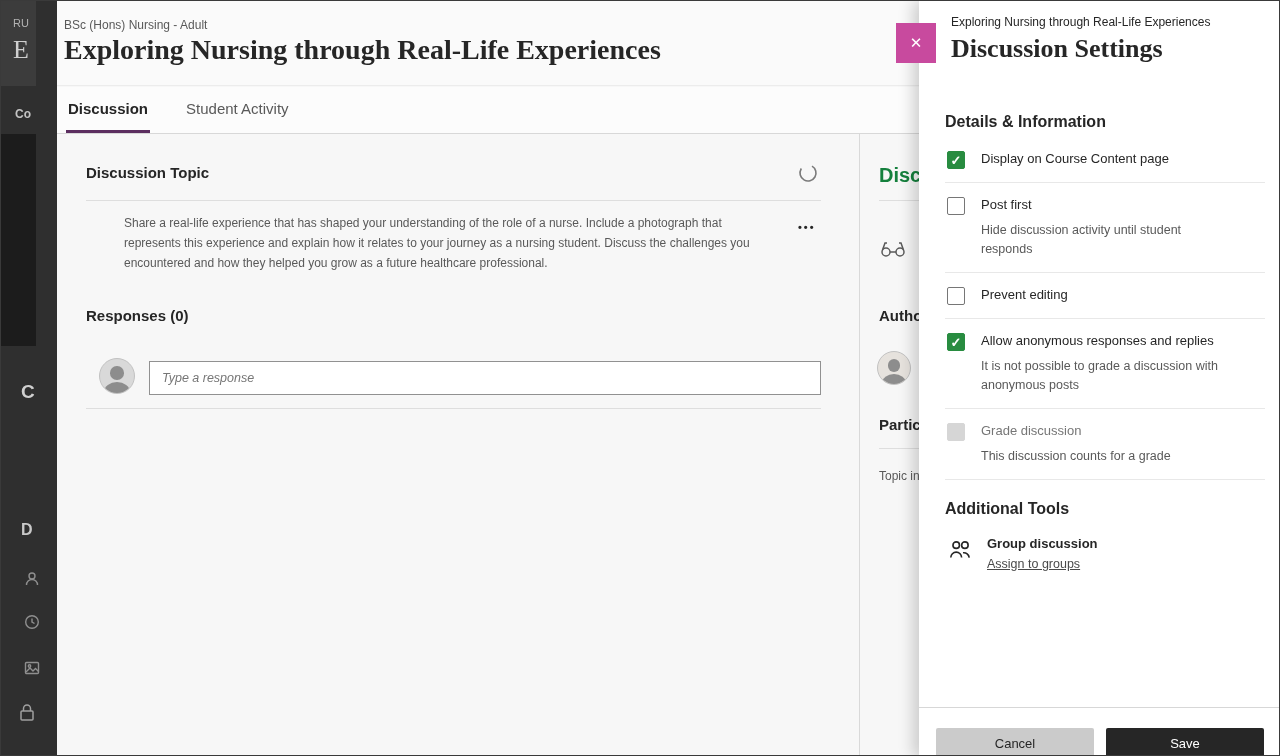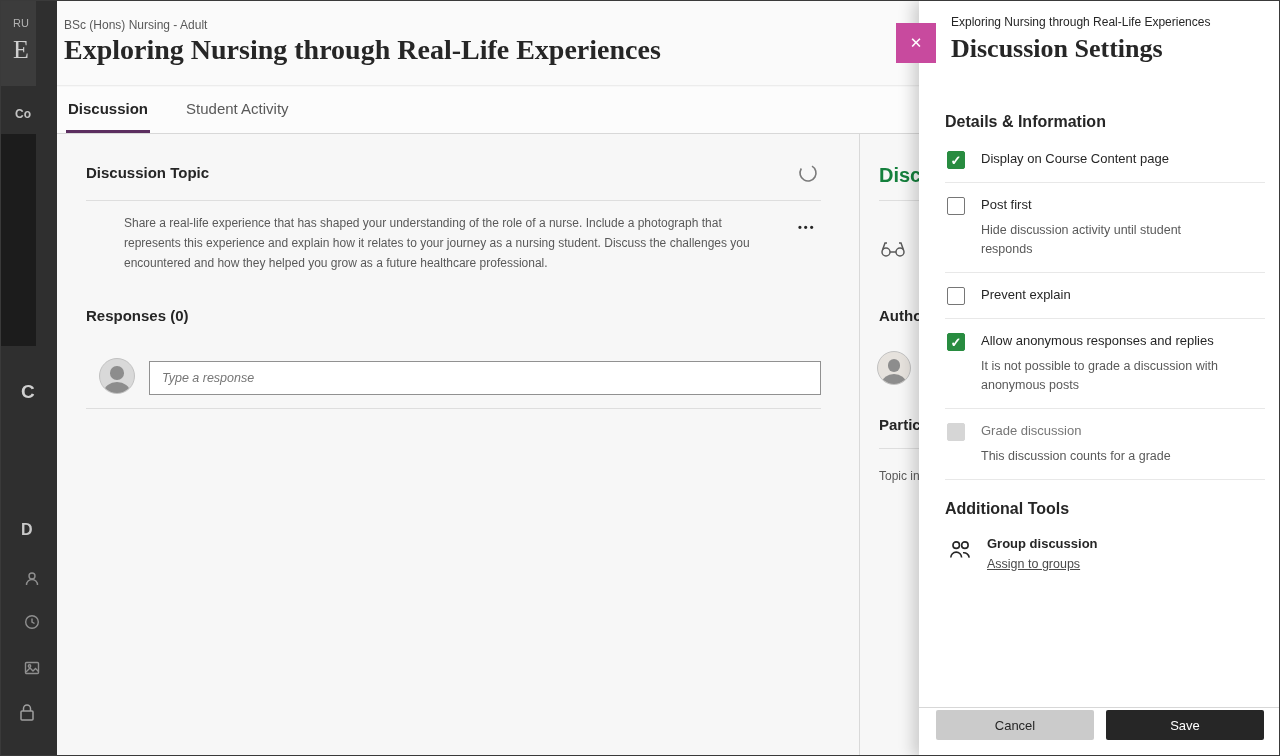--- a/index.html
+++ b/index.html
@@ -71,21 +71,21 @@
   .checkbox.disabled { background:#d6d6d6; border-color:#d6d6d6; cursor:default; }
   .opt-label { font-size:13px; line-height:18px; color:#262626; }
   .opt-row.disabled .opt-label { color:#767676; }
   .opt-sub { font-size:12.5px; line-height:19px; color:#595959; margin-top:7px; max-width:248px; }
   .tools-heading { margin-top:20px; }
   .tool-row { display:flex; gap:14px; align-items:flex-start; padding:12px 2px; }
   .tool-row.with-div { border-bottom:1px solid #e8e8e8; }
   .tool-icon { flex:none; margin-top:1px; }
   .tool-title { font-size:13px; font-weight:bold; color:#262626; line-height:16px; }
   .tool-link { display:inline-block; margin-top:5px; font-size:12.5px; color:#494949; text-decoration:underline; cursor:pointer; }
-  .panel-footer { position:absolute; left:0; right:0; bottom:0; height:50px; background:#fff; border-top:1px solid #d7d7d7; display:flex; gap:12px; padding:2px 17px; }
+  .panel-footer { position:absolute; left:0; right:0; bottom:0; height:50px; background:#fff; border-top:1px solid #d7d7d7; display:flex; gap:12px; padding:20px 17px; }
   .btn { flex:1; border:none; border-radius:2px; font-size:13px; font-family:"Liberation Sans", sans-serif; cursor:pointer; height:30px; }
   .btn-cancel { background:#cbcbcb; color:#262626; }
   .btn-save { background:#262626; color:#fff; }
 </style>
 </head>
 <body>
 
 <div class="screen">
 
   <div class="left-strip">
@@ -191,21 +191,21 @@
         <span class="checkbox"></span>
         <div>
           <div class="opt-label">Post first</div>
           <div class="opt-sub">Hide discussion activity until student responds</div>
         </div>
       </div>
 
       <div class="opt-row">
         <span class="checkbox"></span>
         <div>
-          <div class="opt-label">Prevent explain</div>
+          <div class="opt-label">Prevent editing</div>
         </div>
       </div>
 
       <div class="opt-row">
         <span class="checkbox checked"></span>
         <div>
           <div class="opt-label">Allow anonymous responses and replies</div>
           <div class="opt-sub">It is not possible to grade a discussion with anonymous posts</div>
         </div>
       </div>

